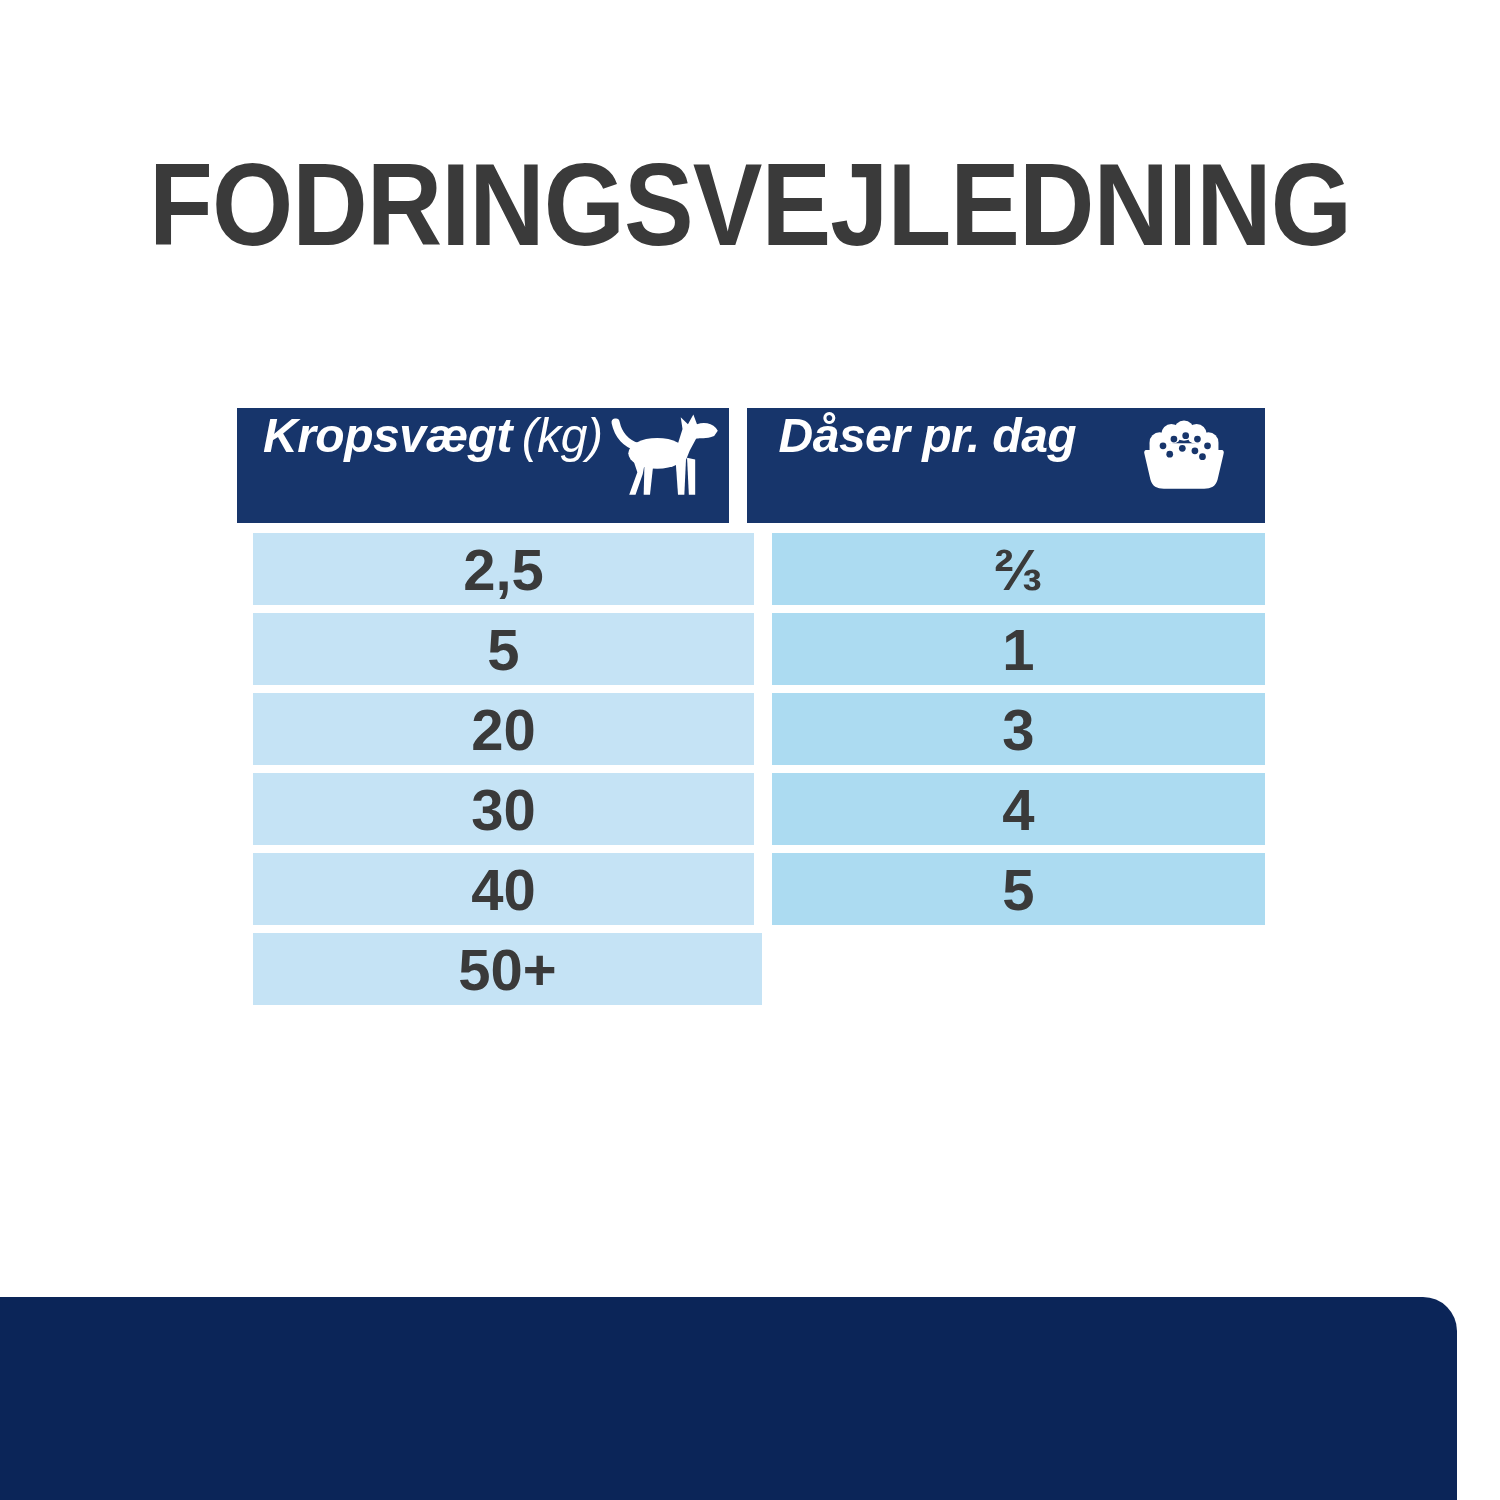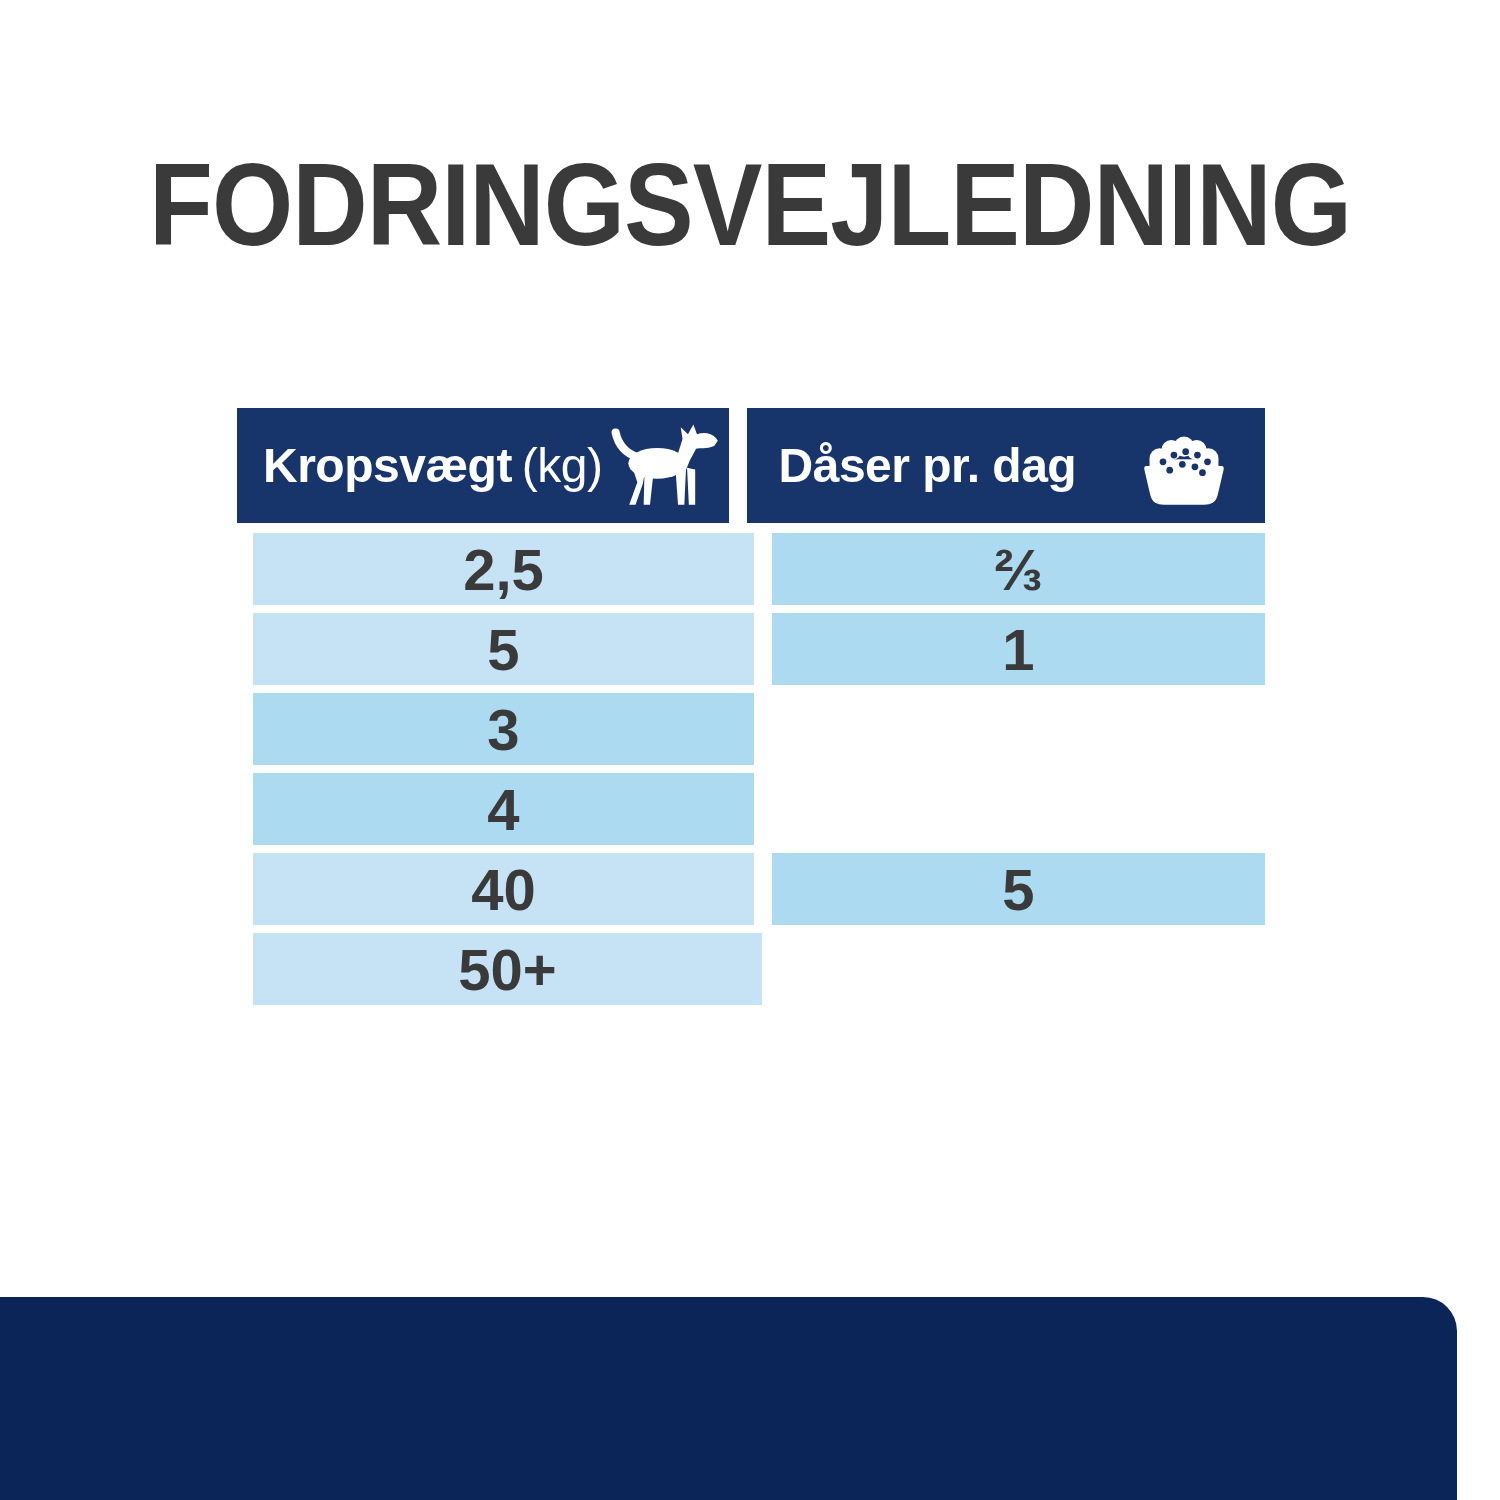--- a/index.html
+++ b/index.html
@@ -26,22 +26,23 @@
     white-space:nowrap;
   }
   .table{
     position:absolute;left:237px;top:408px;width:1028px;
   }
   .header-row{
     display:flex;gap:18px;height:115px;margin-bottom:10px;
   }
   .hcell{
     background:var(--header-bg);color:var(--header-text);
-    display:flex;align-items:center;justify-content:space-between;
+    display:flex;justify-content:space-between;
     box-sizing:border-box;
+    font-style:italic;
   }
   .hcell.left{width:509px;padding-left:26px;padding-right:4px;}
   .hcell.right{width:568px;padding-left:32px;padding-right:33px;}
   .hlabel{
     font-size:48px;font-weight:bold;letter-spacing:-0.5px;white-space:nowrap;
   }
   .hlabel .light{font-weight:400;margin-left:10px;}
   .icon{display:block;color:#ffffff;flex:0 0 auto;}
   .rows{display:flex;flex-direction:column;}
   .trow{display:flex;gap:18px;height:72px;margin-bottom:8px;margin-left:16px;}
@@ -115,24 +116,26 @@
     <div class="cell cans">⅔</div>
   </div>
 
   <div class="trow">
     <div class="cell weight">5</div>
     <div class="cell cans">1</div>
   </div>
 
 
   <div class="trow">
+    <div class="cell weight">20</div>
     <div class="cell cans">3</div>
   </div>
 
   <div class="trow">
+    <div class="cell weight">30</div>
     <div class="cell cans">4</div>
   </div>
 
   <div class="trow">
     <div class="cell weight">40</div>
     <div class="cell cans">5</div>
   </div>
 
   <div class="trow">
     <div class="cell weight">50+</div>

